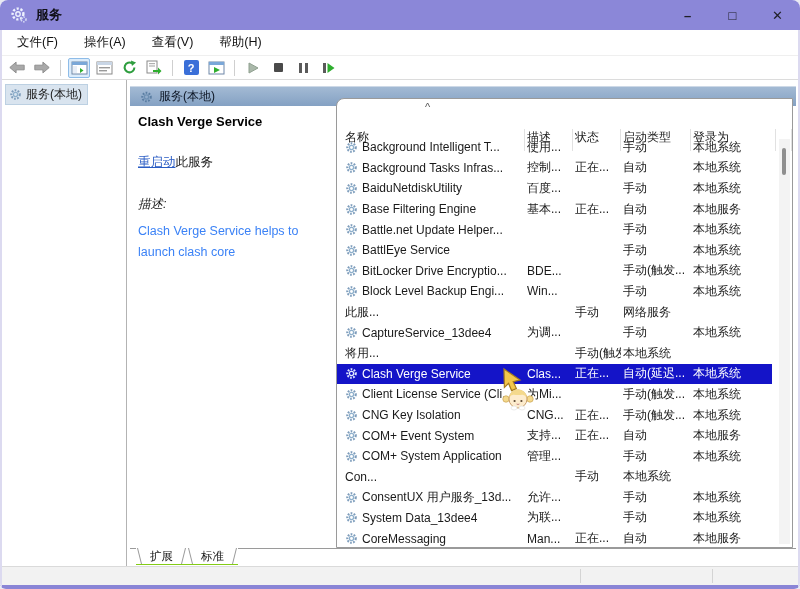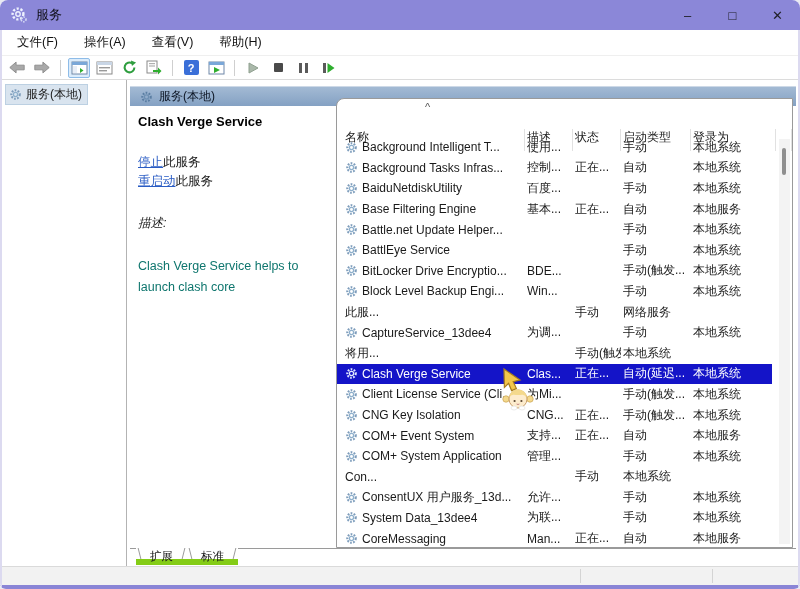--- a/index.html
+++ b/index.html
@@ -3,21 +3,21 @@
 <meta charset="utf-8">
 <style>
   html,body{margin:0;padding:0;background:#e9e9f2;}
   *{box-sizing:border-box;}
   .window{
     position:relative;width:800px;height:589px;overflow:hidden;
     border-radius:8px 8px 6px 6px;background:#ffffff;
     font-family:"Liberation Sans","DejaVu Sans",sans-serif;color:#1a1a1a;
   }
   
-  .titlebar{position:absolute;left:0;top:0;width:800px;height:30px;background:#8b87d8;display:flex;align-items:center;}
+  .titlebar{position:absolute;left:0;top:0;width:800px;height:30px;background:#8b87d8;display:flex;align-items:center;font-weight:bold;}
   .titlebar .app-icon{margin-left:10px;width:18px;height:18px;}
   .titlebar .title{margin-left:8px;font-size:13px;color:#101018;}
   .win-controls{margin-left:auto;display:flex;height:30px;}
   .win-btn{width:45px;height:30px;display:flex;align-items:center;justify-content:center;font-size:13px;color:#202028;cursor:default;}
   
   .menubar{position:absolute;left:0;top:30px;width:800px;height:26px;background:#fff;border-bottom:1px solid #efefef;display:flex;align-items:center;padding-left:4px;}
   .menu-item{padding:10px 13px;font-size:12.5px;color:#111;}
   
   .toolbar{position:absolute;left:0;top:56px;width:800px;height:24px;background:#fff;border-bottom:1px solid #dcdcdc;display:flex;align-items:center;padding-left:6px;gap:3px;}
   .tb-btn{width:22px;height:20px;display:flex;align-items:center;justify-content:center;border:1px solid transparent;border-radius:2px;}
@@ -30,39 +30,39 @@
   
   .main{position:absolute;left:128px;top:80px;width:670px;height:505px;background:#fff;}
   .band{position:absolute;left:2px;top:6px;width:666px;height:20px;background:linear-gradient(#a3bad4,#84a1c3);border-top:1px solid #cdd9e7;display:flex;align-items:center;padding-left:10px;gap:6px;}
   .band .band-label{font-size:12px;color:#0c1524;}
   
   .ext{position:absolute;left:10px;top:34px;width:192px;}
   .ext .svc-title{font-size:13px;font-weight:bold;color:#000;margin-bottom:24px;}
   .ext .action-line{font-size:12.5px;line-height:19px;}
   .ext a{color:#2a5cc4;text-decoration:underline;}
   .ext .desc-label{margin-top:24px;font-size:12.5px;font-style:italic;}
-  .ext .desc-text{font-size:12.5px;line-height:21px;margin-top:24px;color:#0f766e;}
+  .ext .desc-text{font-size:12.5px;line-height:21px;margin-top:8px;color:#3b82f6;}
   
   .listpanel{position:absolute;left:208px;top:18px;width:457px;height:450px;background:#fff;border:1px solid #9a9a9a;border-radius:8px 0 0 0;overflow:hidden;}
   .list-header{position:absolute;left:0;top:16px;width:100%;height:36px;display:grid;grid-template-columns:182px 48px 48px 70px 85px 1fr;align-items:end;padding-left:6px;}
   .hcell{font-size:12px;color:#222;padding:0 2px 5px 2px;border-right:1px solid #e1e1e1;height:22px;display:flex;align-items:flex-end;}
   .sort-caret{position:absolute;left:88px;top:2px;font-size:11px;color:#555;}
   .rows{position:absolute;left:0;top:38px;right:0;bottom:0;overflow:hidden;}
   .row{display:grid;grid-template-columns:182px 48px 48px 70px 85px;height:20.6px;align-items:center;padding-left:6px;width:calc(100% - 20px);}
   .cell{font-size:12px;white-space:nowrap;overflow:hidden;padding:0 2px;}
   .c-name{display:flex;align-items:center;gap:4px;}
   .gear{width:13px;height:13px;flex:0 0 13px;}
   .row.selected{background:#1414c8;color:#ffffff;}
   .row.selected .gear circle{stroke:#dfe6ff;}
   
   .vscroll{position:absolute;right:2px;top:40px;bottom:3px;width:11px;background:#f3f3f3;}
   .vthumb{position:absolute;left:3px;top:9px;width:4px;height:27px;background:#8f8f8f;border-radius:2px;}
   
   .tabs{position:absolute;left:2px;top:468px;width:666px;height:18px;border-top:1px solid #9a9a9a;background:#fff;display:flex;padding-left:6px;}
-  .tab{position:relative;margin-top:-1px;padding:1px 14px 0 14px;font-size:11.5px;height:17px;background:#fff;border-bottom:6px solid #84cc16;}
+  .tab{position:relative;margin-top:-1px;padding:1px 14px 0 14px;font-size:11.5px;height:17px;background:#fff;border-bottom:1px solid #84cc16;}
   .tab::before{content:'';position:absolute;left:3px;top:0;bottom:0;width:1px;background:#9a9a9a;transform:skewX(14deg);}
   .tab::after{content:'';position:absolute;right:3px;top:0;bottom:0;width:1px;background:#9a9a9a;transform:skewX(-14deg);}
   .tab.active{z-index:2;}
   
   .statusbar{position:absolute;left:2px;top:566px;width:796px;height:19px;background:#f2f2f2;border-top:1px solid #dadada;}
   .sb-div{position:absolute;top:2px;bottom:2px;width:1px;background:#d4d4d4;}
   .bottom-strip{position:absolute;left:0;top:585px;width:800px;height:4px;background:#8a85d6;}
   .side-strip{position:absolute;top:30px;bottom:0;width:2px;background:#dcdaf0;}
   
   .cursor{position:absolute;left:498px;top:367px;width:40px;height:44px;z-index:6;pointer-events:none;}
@@ -185,23 +185,20 @@
     <div class="band">
       <svg class="gear" style="width:14px;height:14px" viewBox="0 0 16 16">
         <circle cx="8" cy="8" r="5.2" fill="none" stroke="#5b7ea3" stroke-width="2.6" stroke-dasharray="2.1 1.7"></circle>
         <circle cx="8" cy="8" r="2.6" fill="none" stroke="#6d8fb2" stroke-width="1.6"></circle>
       </svg>
       <span class="band-label">服务(本地)</span>
     </div>
 
     <div class="ext">
       <div class="svc-title">Clash Verge Service</div>
-      <div class="action-line">
-        <a href="#">停止</a><span>此服务</span>
-      </div>
       <div class="action-line">
         <a href="#">重启动</a><span>此服务</span>
       </div>
       <div class="desc-label">描述:</div>
       <div class="desc-text">Clash Verge Service helps to launch clash core</div>
     </div>
 
     <div class="listpanel">
       <div class="list-header">
         <span class="hcell">名称</span>

